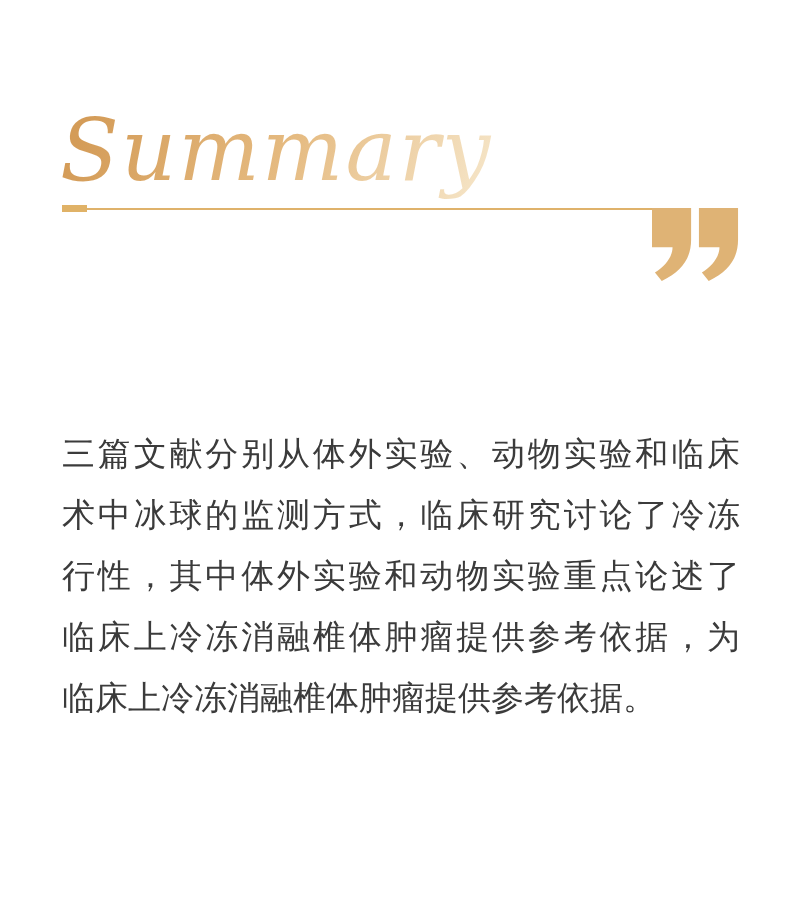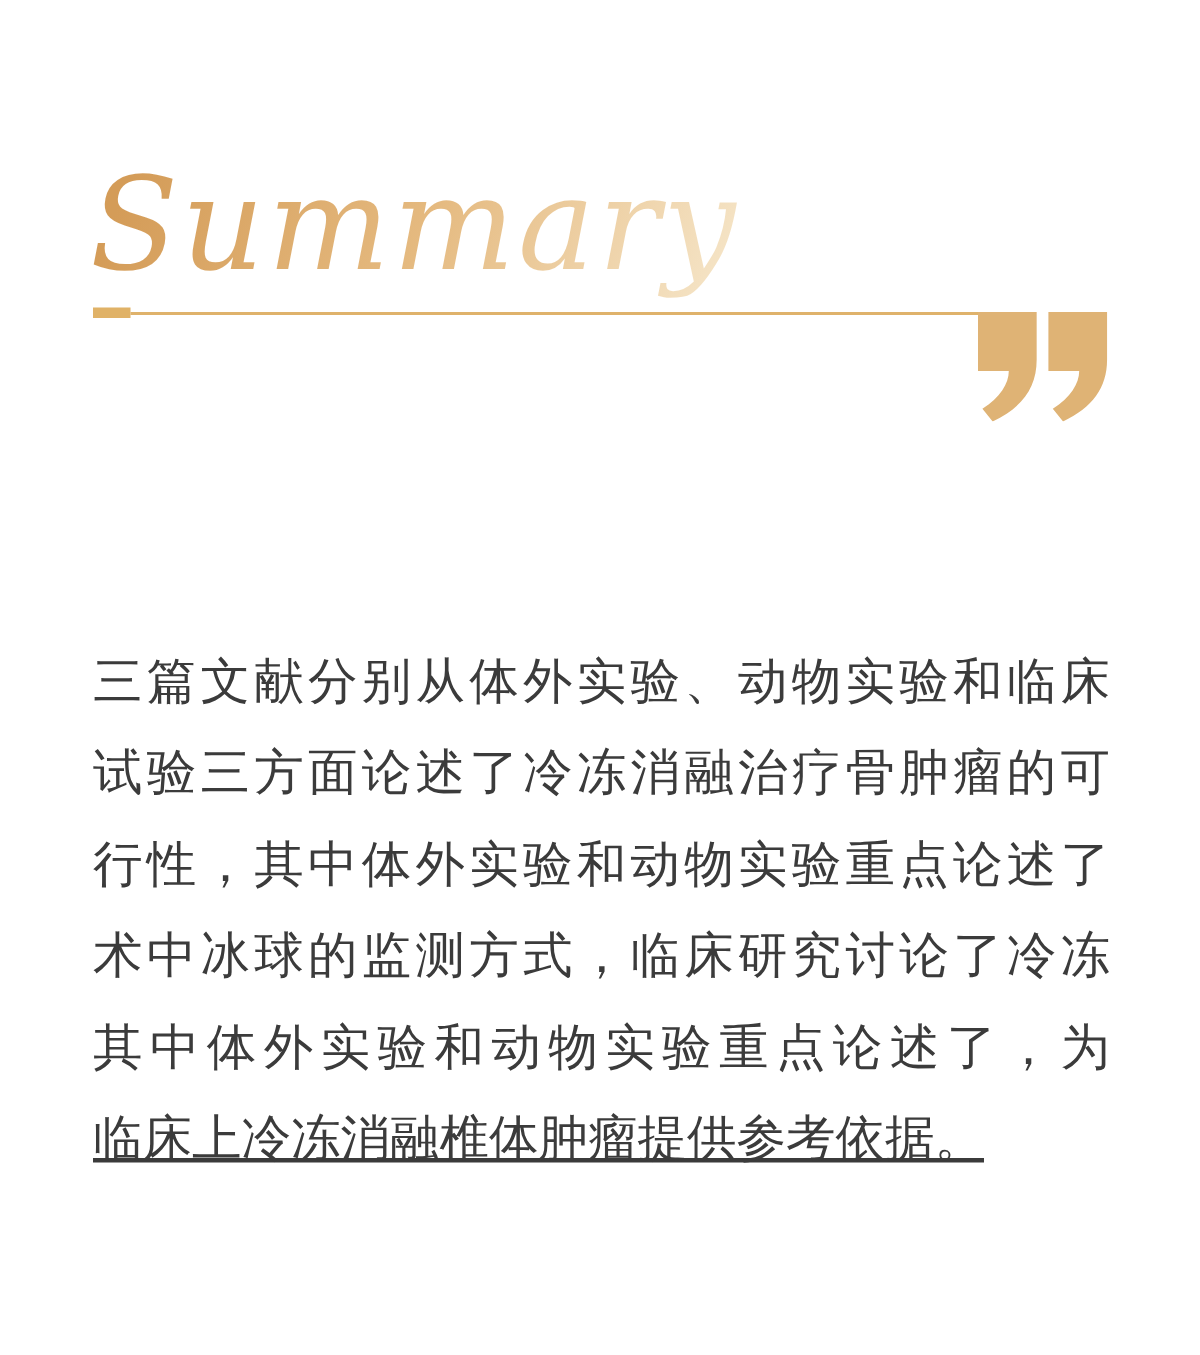--- a/index.html
+++ b/index.html
@@ -97,41 +97,39 @@
   }
   .para-line {
     text-align: justify;
     text-align-last: justify;
     height: 61px;
     white-space: nowrap;
   }
   .para-line.last {
     text-align: right;
     text-align-last: left;
-    text-decoration: underline;
   }
 </style>
 </head>
 <body>
 
 <div class="canvas">
 
   <div class="script-title">Summary</div>
 
   <span class="divider-block"></span>
   <span class="divider-line"></span>
 
   <svg class="quote" width="88" height="73" viewBox="0 0 90 78" preserveAspectRatio="none" aria-hidden="true">
     <path d="M0,0 L40,0 L40,34 C40,54 30,68 10,78 L3,69 C15,61 21,51 21,42 L0,42 Z"></path>
     <path d="M48,0 L88,0 L88,34 C88,54 78,68 58,78 L51,69 C63,61 69,51 69,42 L48,42 Z"></path>
   </svg>
 
 
   <div class="para">
     <div class="para-line">三篇文献分别从体外实验、动物实验和临床</div>
-    <div class="para-line">试验三方面论述了冷冻消融治疗骨肿瘤的可</div>
+    <div class="para-line">术中冰球的监测方式，临床研究讨论了冷冻</div>
     <div class="para-line">行性，其中体外实验和动物实验重点论述了</div>
-    <div class="para-line">术中冰球的监测方式，临床研究讨论了冷冻</div>
-    <div class="para-line">其中体外实验和动物实验重点论述了，为</div>
+    <div class="para-line">临床上冷冻消融椎体肿瘤提供参考依据，为</div>
     <div class="para-line last">临床上冷冻消融椎体肿瘤提供参考依据。</div>
   </div>
 
 </div>
 
 </body></html>

